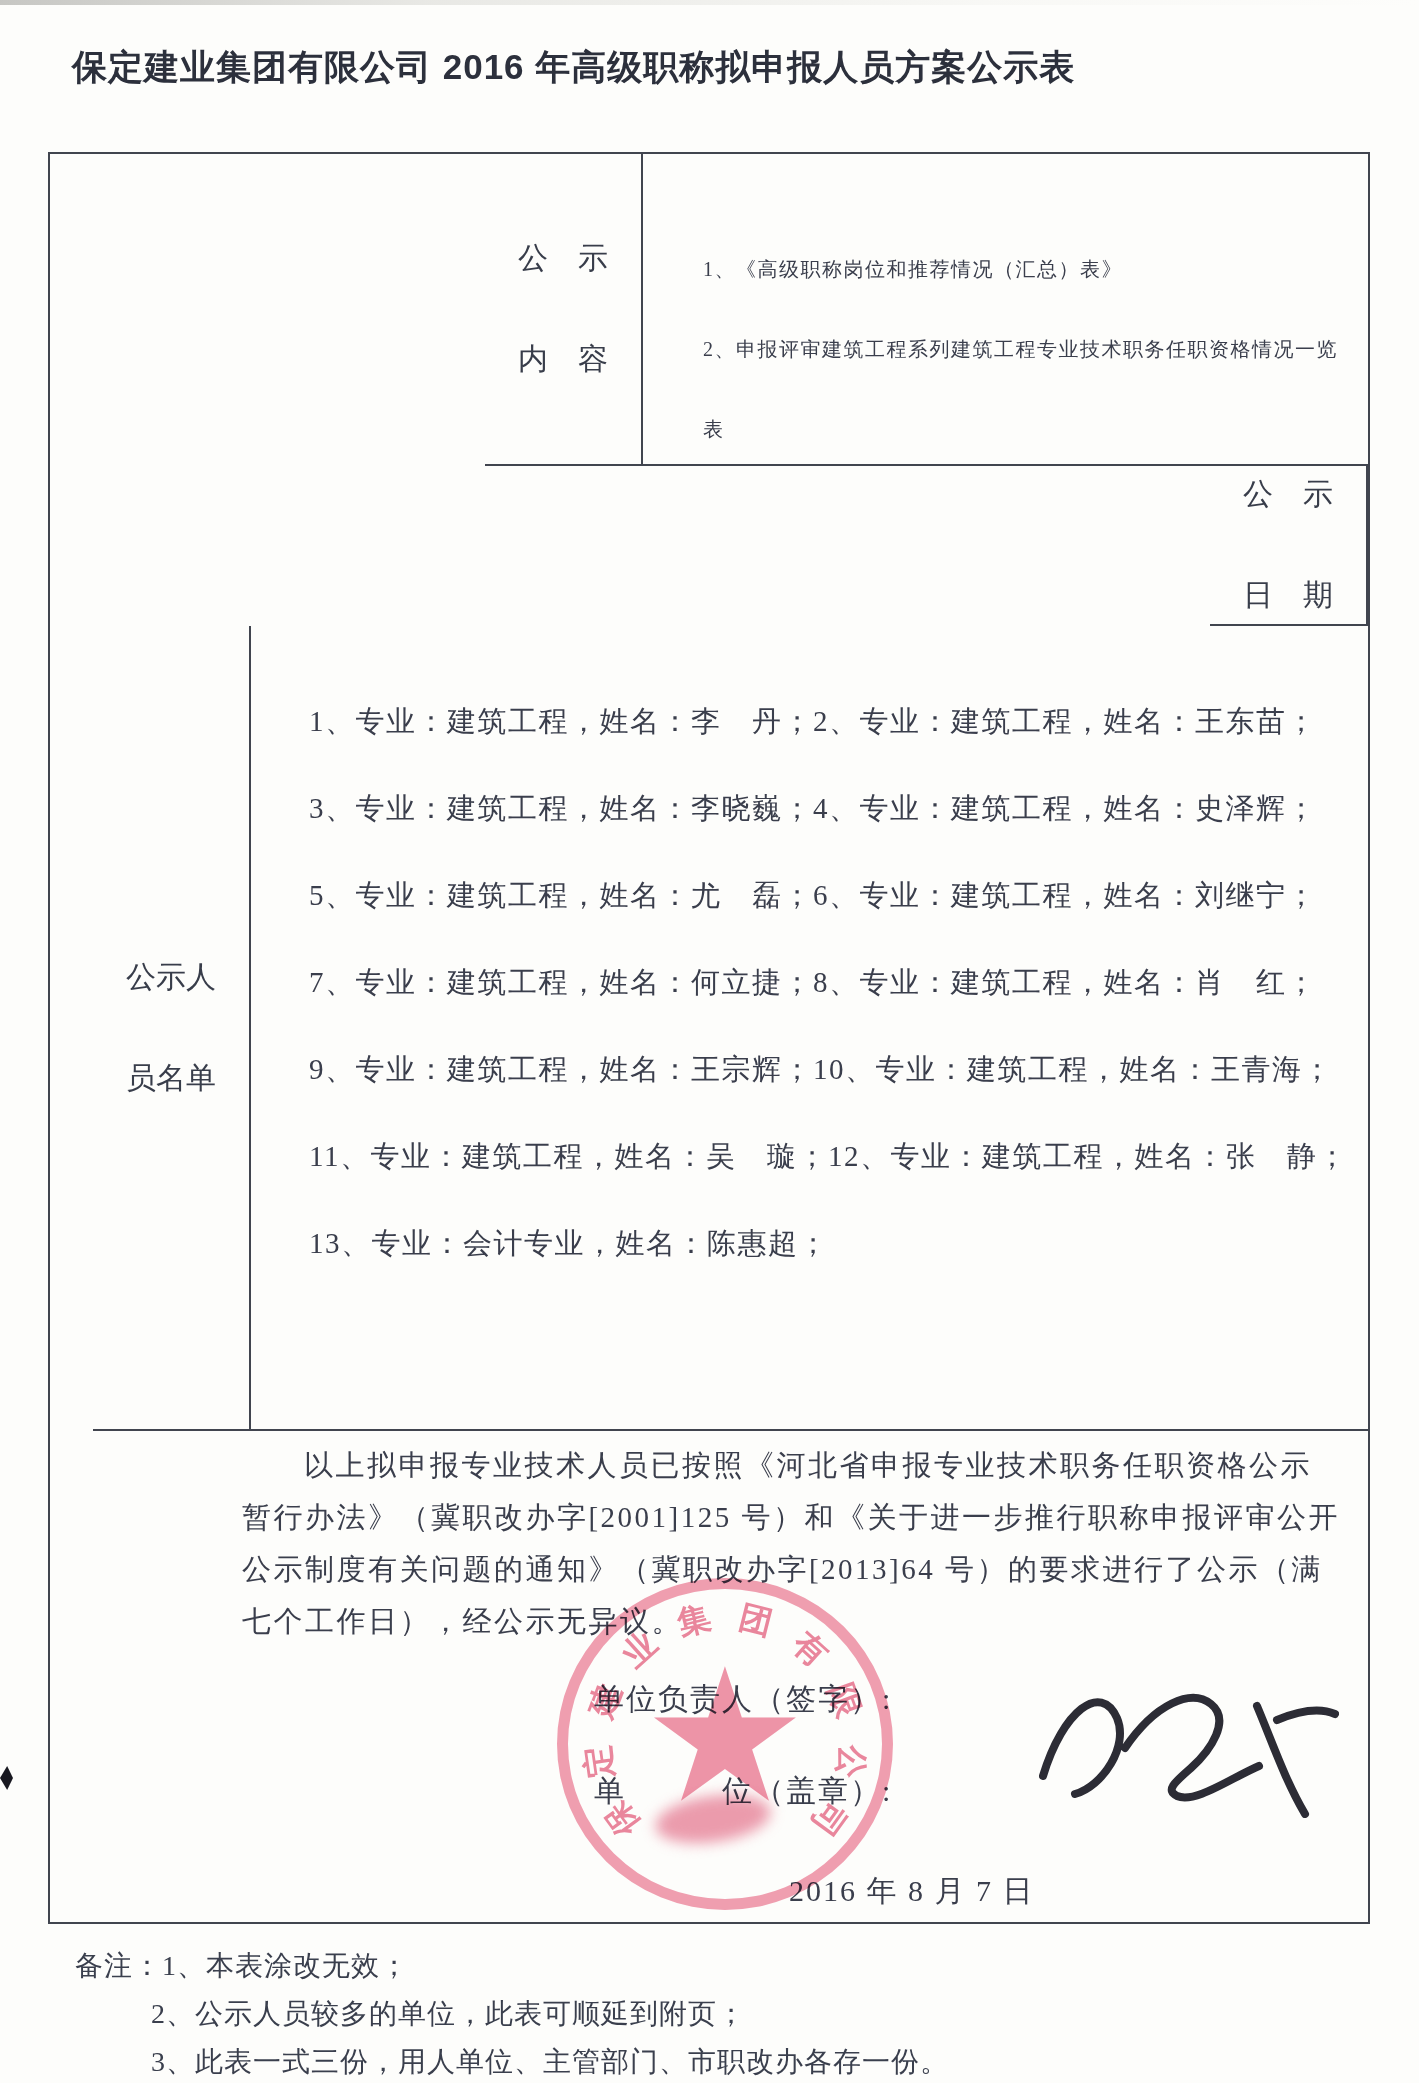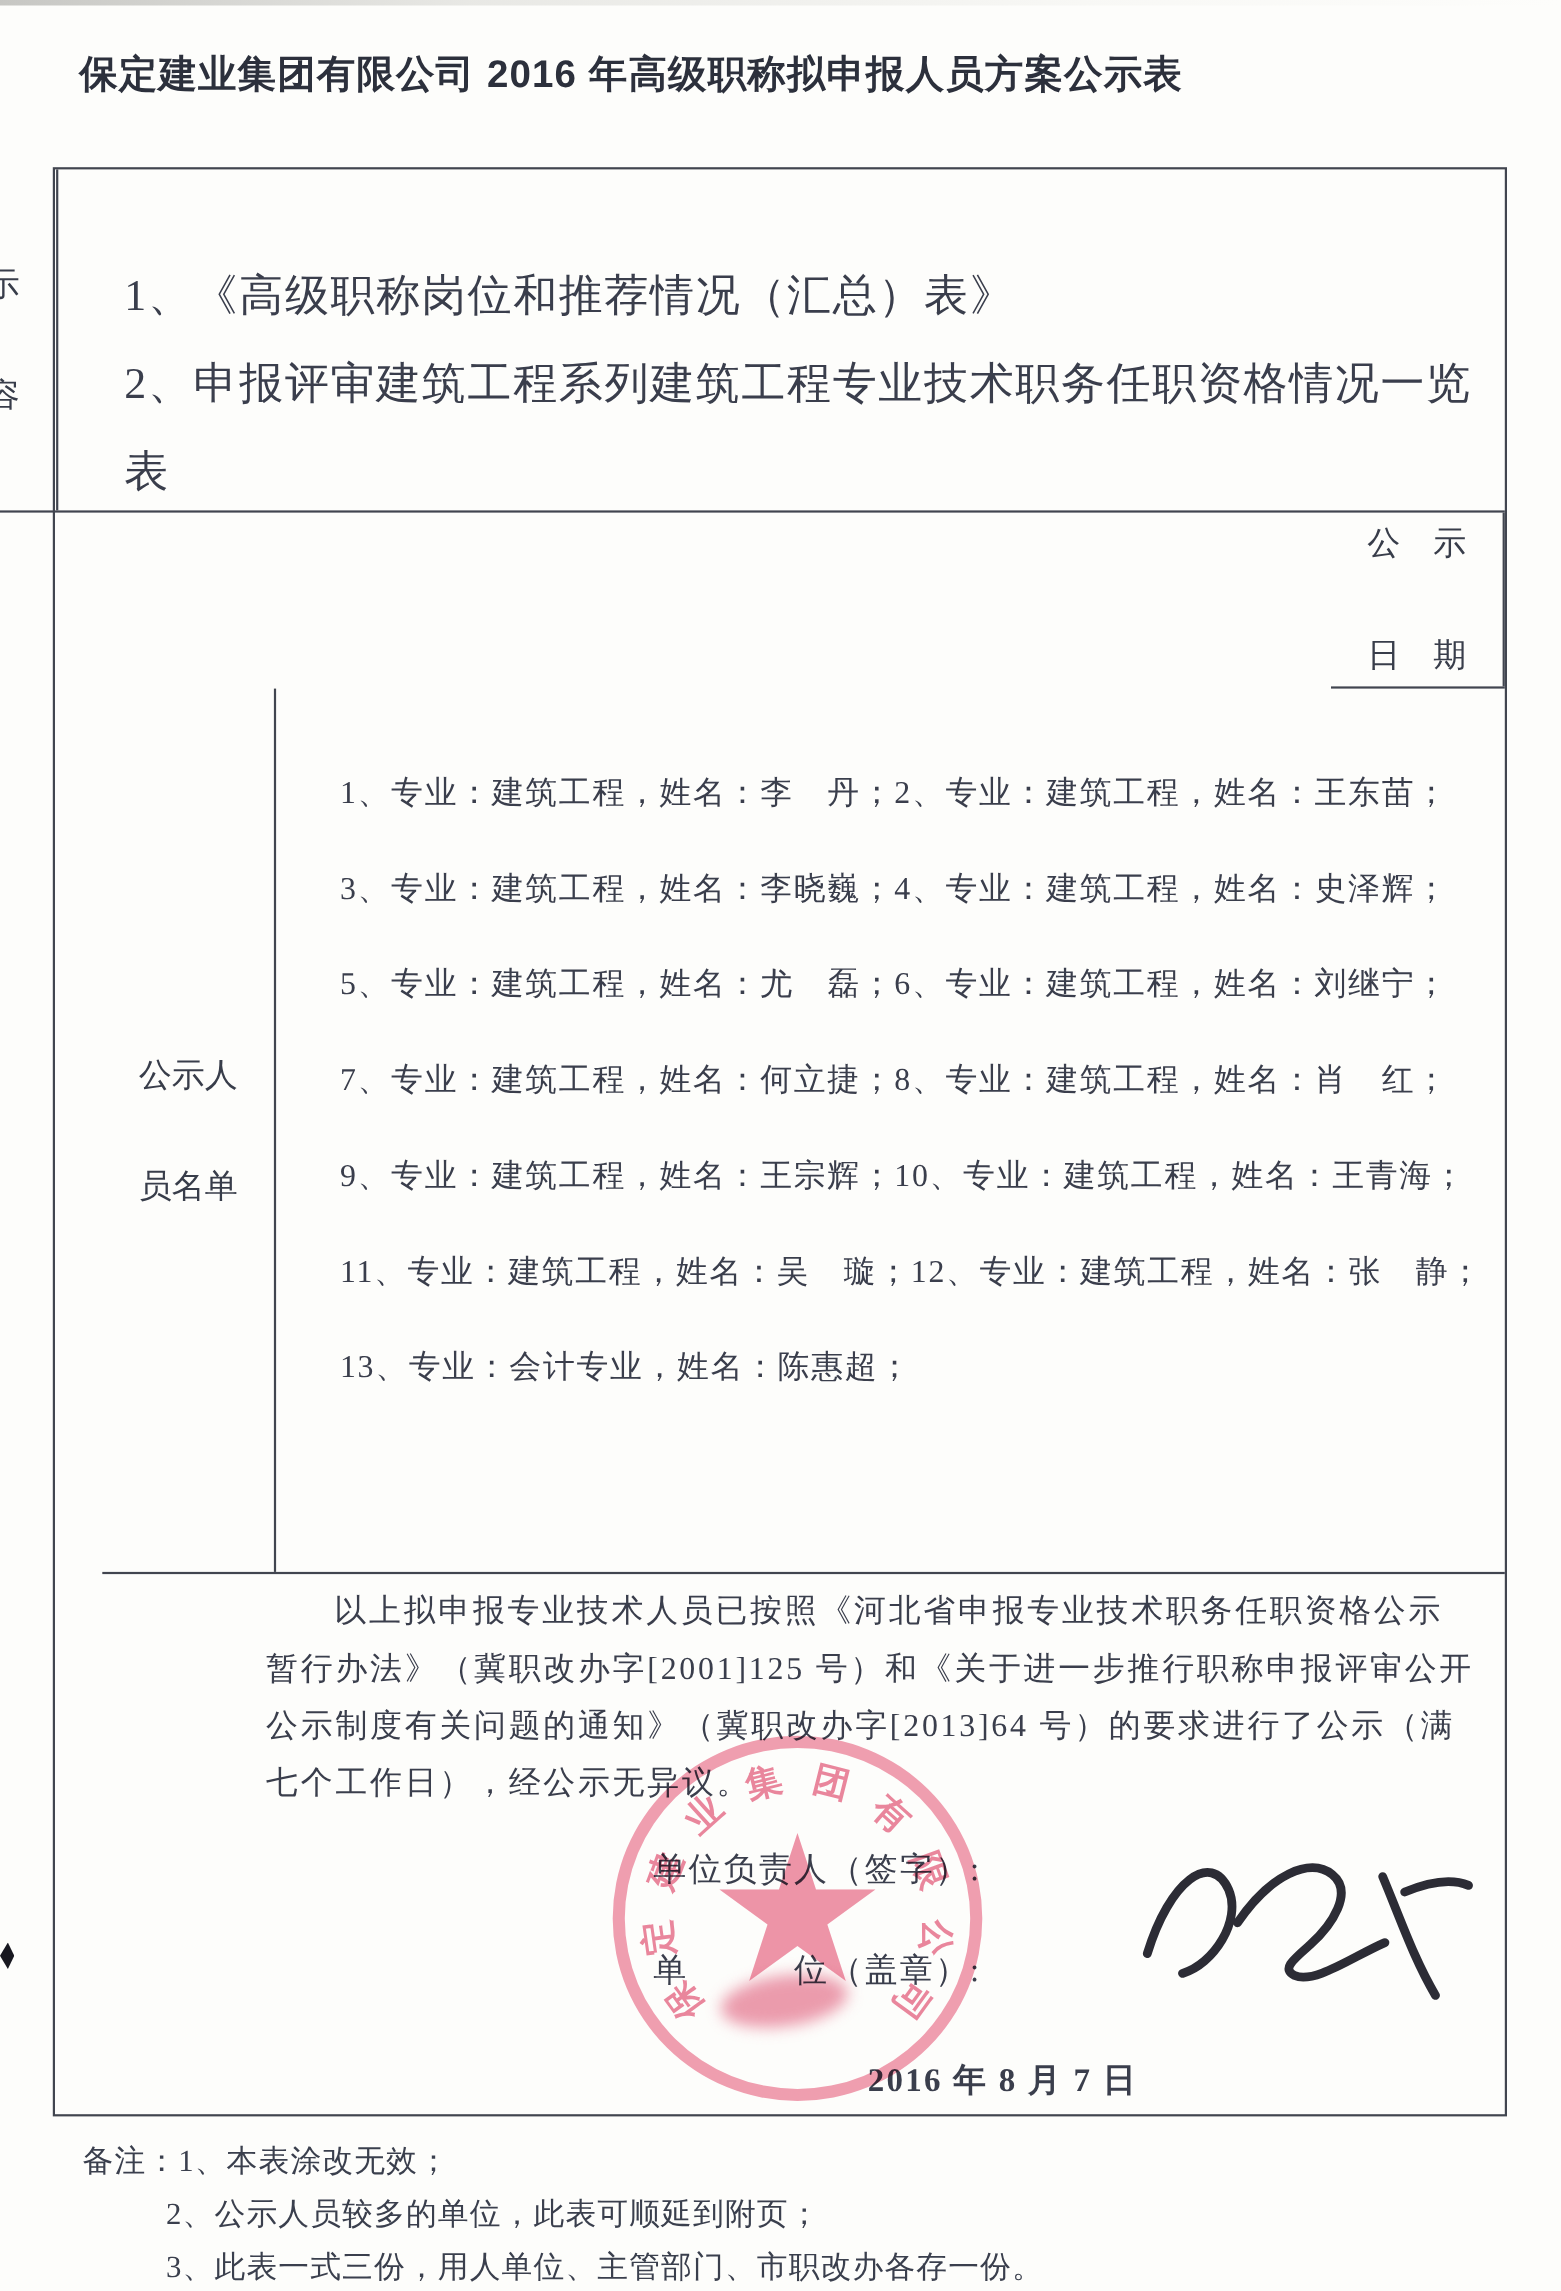--- a/index.html
+++ b/index.html
@@ -31,33 +31,33 @@
   .row-content   { height:312px; }
   .row-date      { height:160px; }
   .row-personnel { height:805px; }
   .label-cell {
     width:158px; border-right:2px solid #41454f; flex-shrink:0;
     display:flex; flex-direction:column; justify-content:center; align-items:center;
     gap:60px; font-size:30px; color:#383d4a; white-space:pre;
   }
   .content-cell { flex:1; position:relative; }
   .content-lines { padding:75px 30px 0 60px; }
-  .content-lines .line { line-height:80px; font-size:40px; letter-spacing:1.5px; white-space:pre; }
+  .content-lines .line { line-height:80px; font-size:20px; letter-spacing:1.5px; white-space:pre; }
   .date-value {
     display:flex; align-items:center; justify-content:center; height:100%;
     font-size:31px; letter-spacing:1px; white-space:pre;
   }
   .personnel-lines { padding:52px 20px 0 58px; }
   .personnel-lines .line { line-height:87px; font-size:29px; letter-spacing:1.5px; white-space:pre; }
   .para { margin:8px 28px 0 30px; }
   .para .pline { font-size:29px; line-height:52px; letter-spacing:2.5px; white-space:pre; }
   .para .pline:first-child { text-indent:62px; }
   .sig-label  { position:absolute; left:382px; top:248px; font-size:30px; letter-spacing:2px; white-space:pre; }
   .unit-label { position:absolute; left:382px; top:340px; font-size:30px; letter-spacing:2px; white-space:pre; }
-  .sign-date  { position:absolute; left:577px; top:440px; font-size:30px; letter-spacing:2px; white-space:pre;font-weight:bold; }
+  .sign-date  { position:absolute; left:577px; top:440px; font-size:30px; letter-spacing:2px; white-space:pre; }
   
   .stamp {
     position:absolute; left:557px; top:1578px; width:336px; height:332px;
     z-index:5; mix-blend-mode:multiply; pointer-events:none;
   }
   .stamp-ring {
     position:absolute; inset:0; border-radius:50%;
     border:11px solid rgba(228,70,108,.52);
   }
   .stamp-star {

